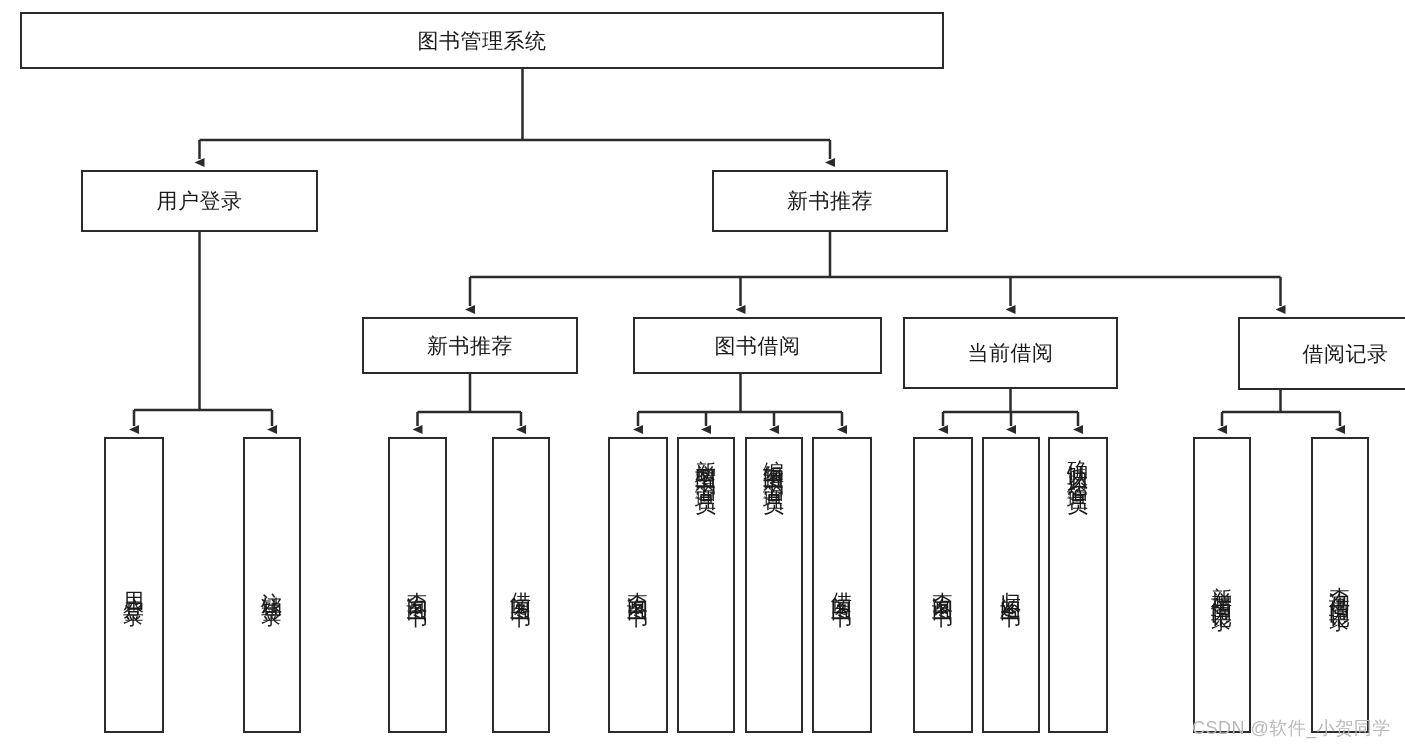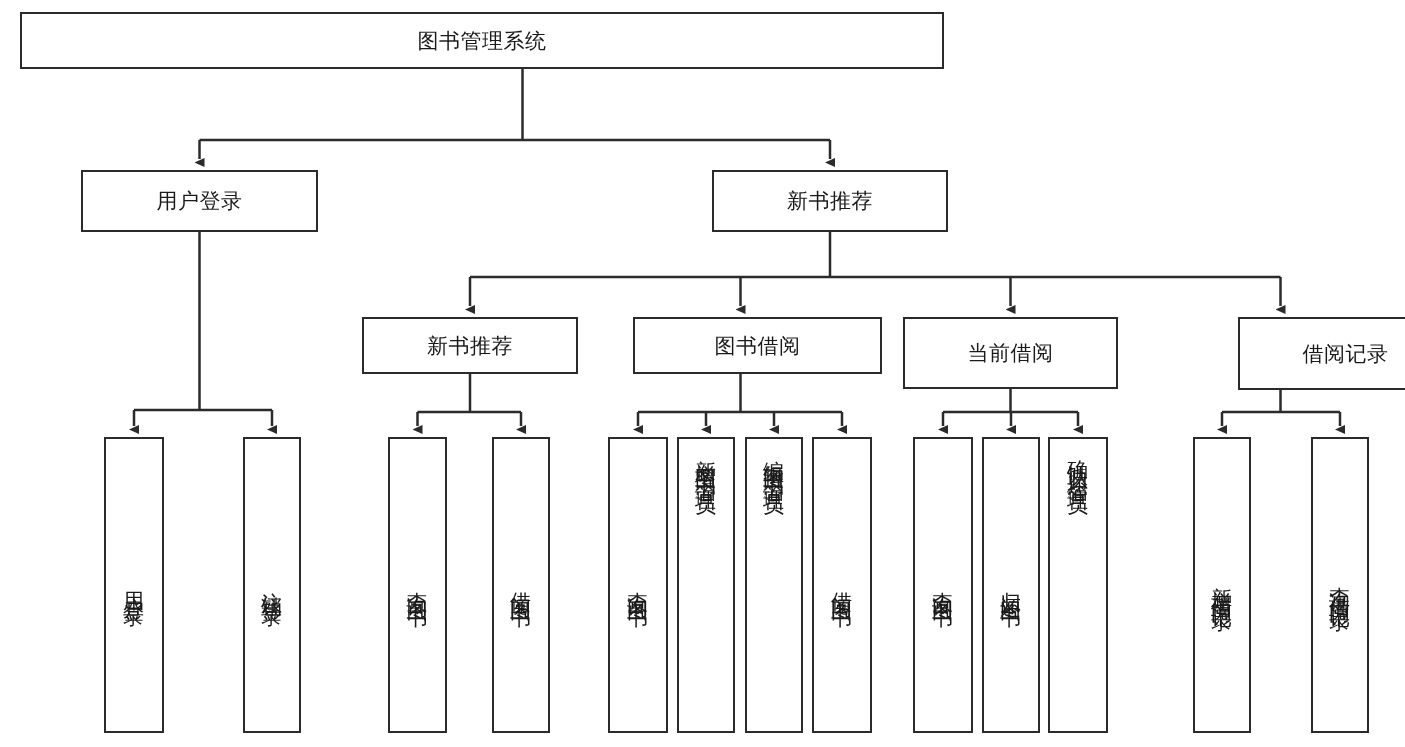--- a/index.html
+++ b/index.html
@@ -176,14 +176,15 @@
         <span class="node-label">确认归还（管理员）</span>
       </div>
       <div class="node leaf mid" style="left: 1193px; top: 437px; width: 58px; height: 296px;">
         <span class="node-label">新增借阅记录</span>
       </div>
       <div class="node leaf mid" style="left: 1311px; top: 437px; width: 58px; height: 296px;">
         <span class="node-label">查询借阅记录</span>
       </div>
     </div>
 
+  <div class="watermark" style="left: 1192px; top: 716px; color: rgb(185, 185, 185);">CSDN @软件_小贺同学</div>
 
 </div>
 
 </body></html>

